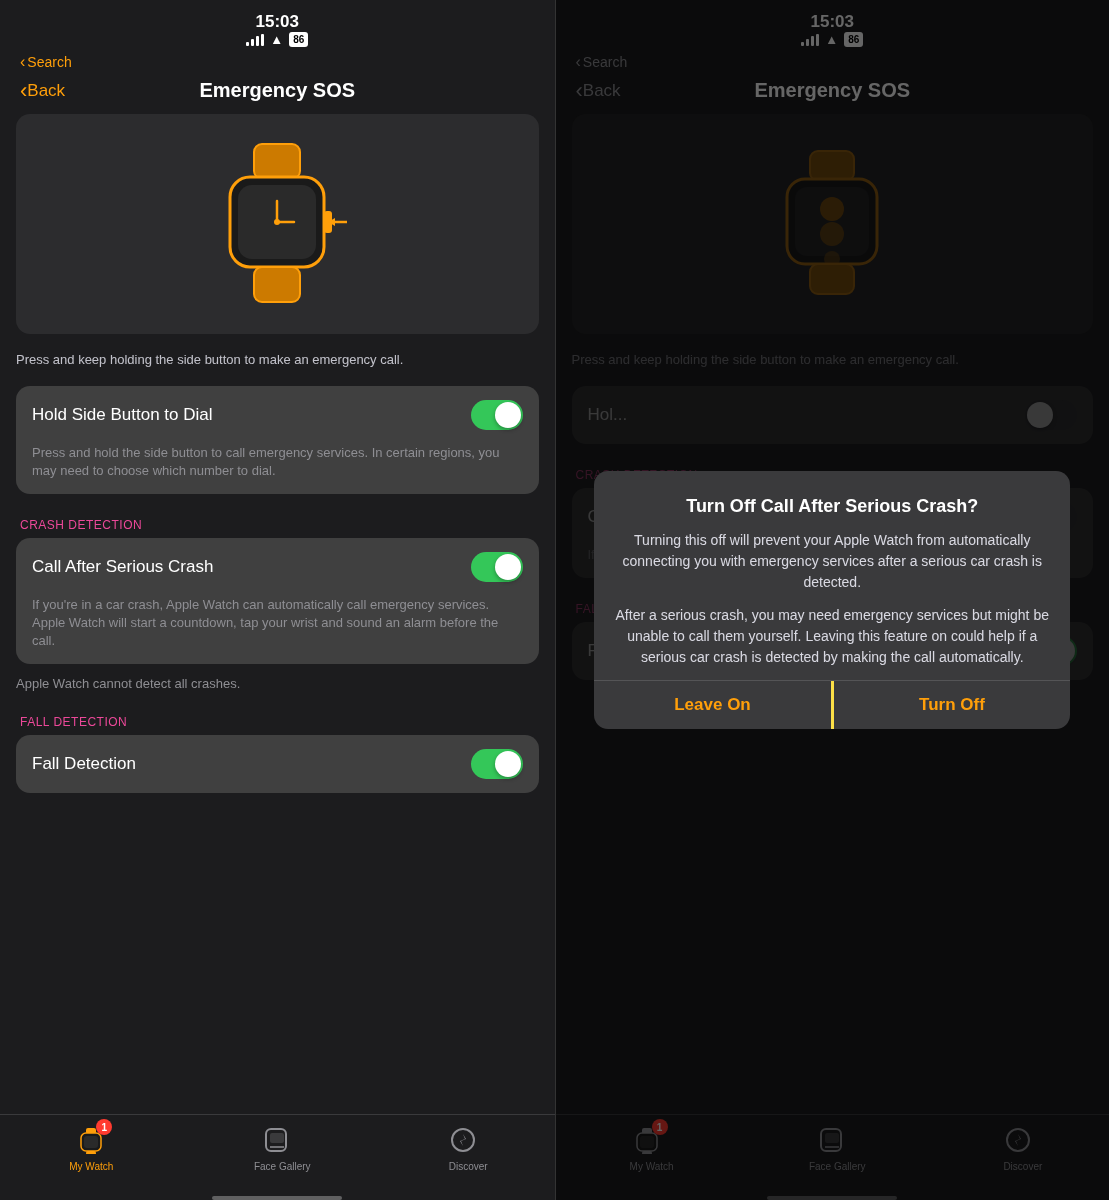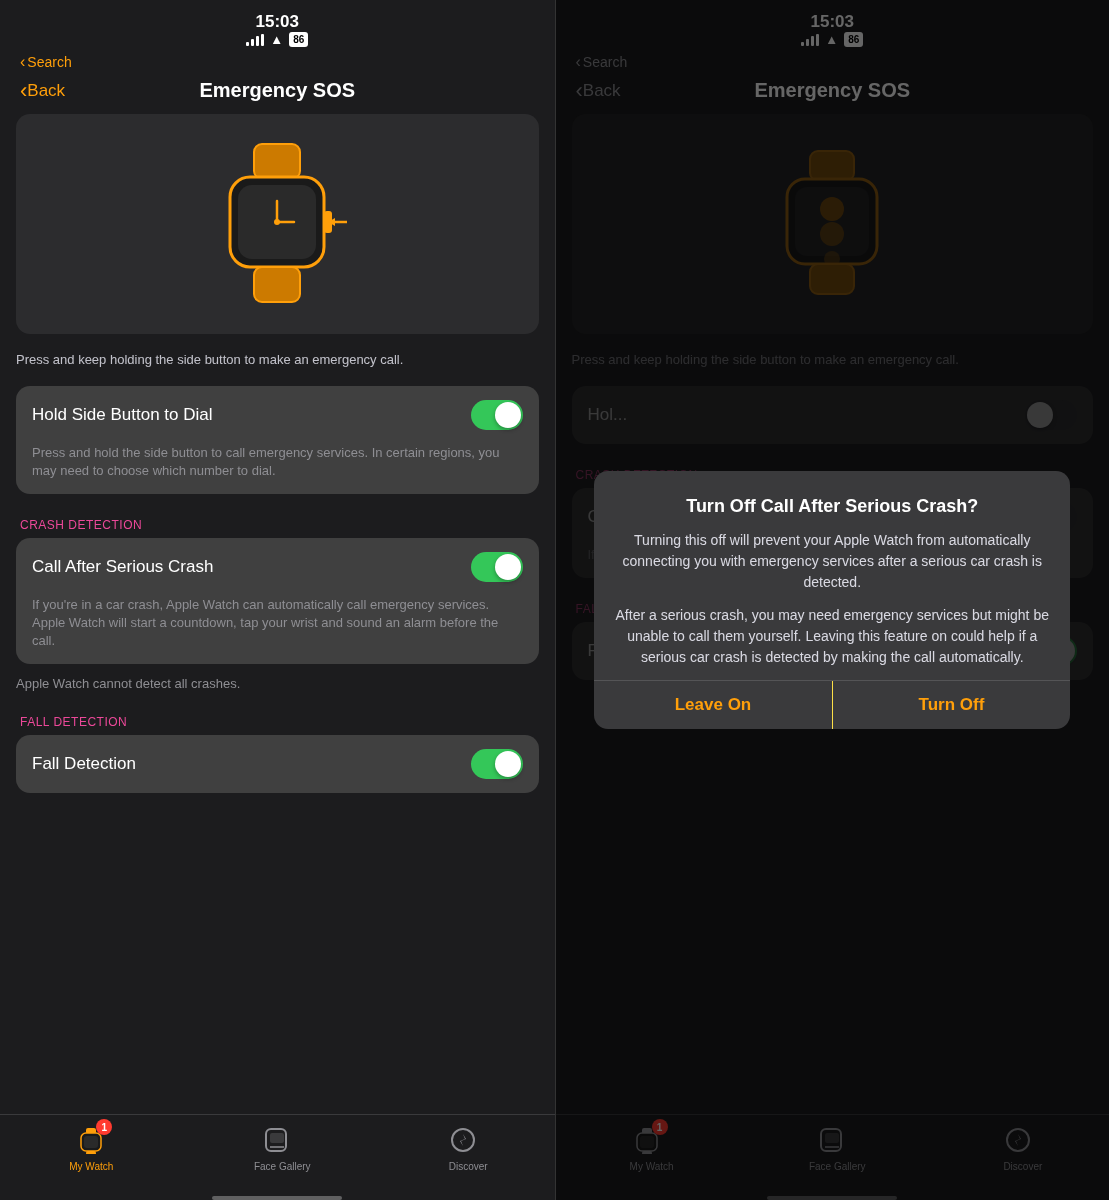--- a/index.html
+++ b/index.html
@@ -253,21 +253,21 @@
     .modal-btn {
       flex: 1;
       padding: 14px 8px;
       text-align: center;
       font-size: 17px;
       font-weight: 600;
       cursor: pointer;
       color: #ff9f0a;
     }
     .modal-btn:first-child {
-      border-right: 1px solid #fde047;
+      border-right: 3px solid #fde047;
     }
   </style>
 </head>
 <body>
 
 <div class="phone-screen">
 
   <div class="status-bar">
     <span class="status-time">15:03</span>
     <div class="status-icons">

